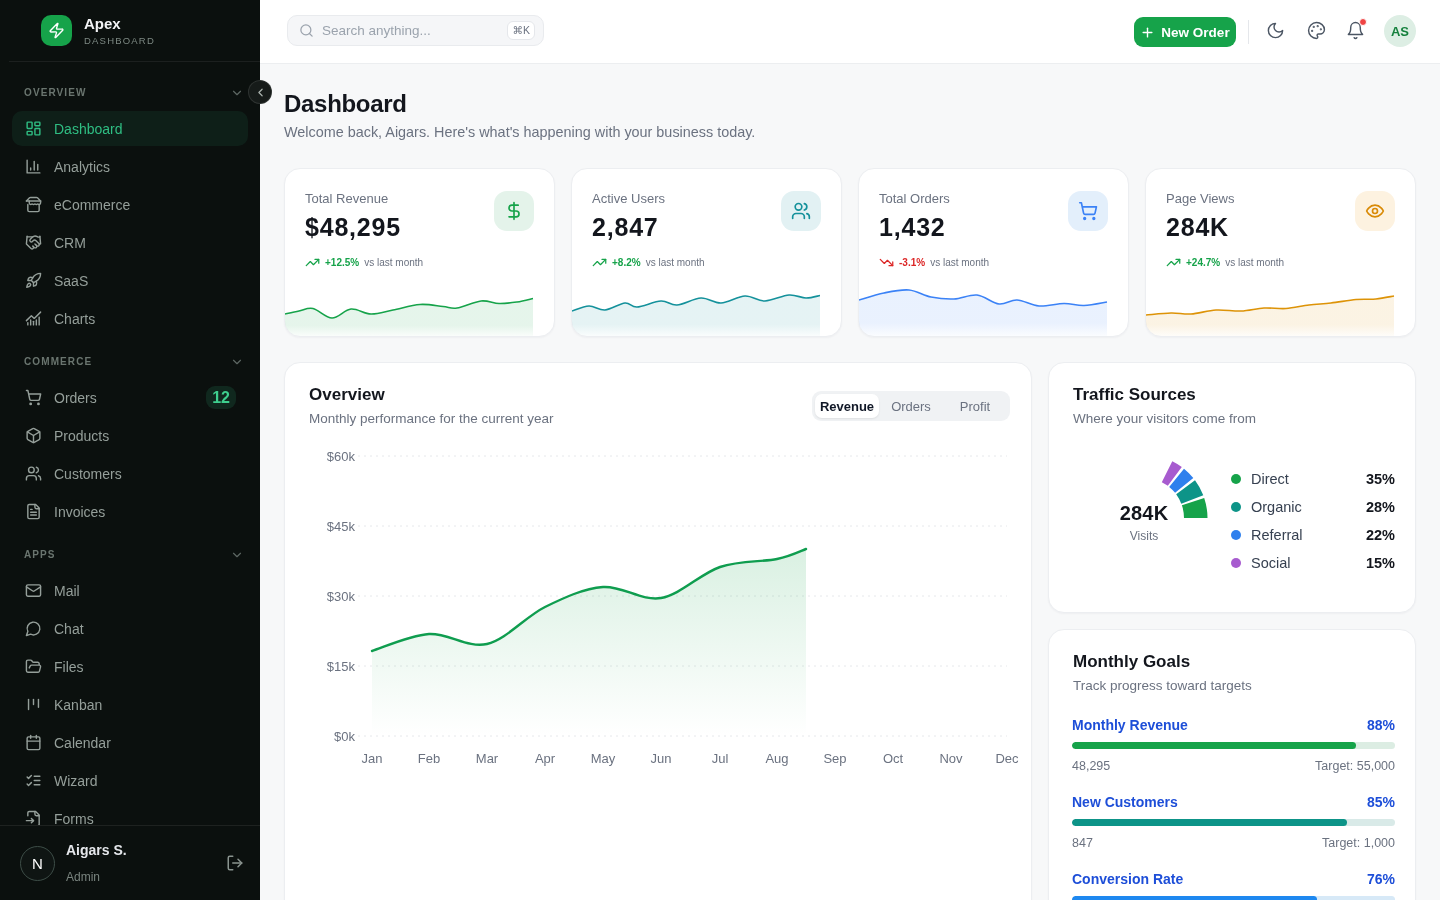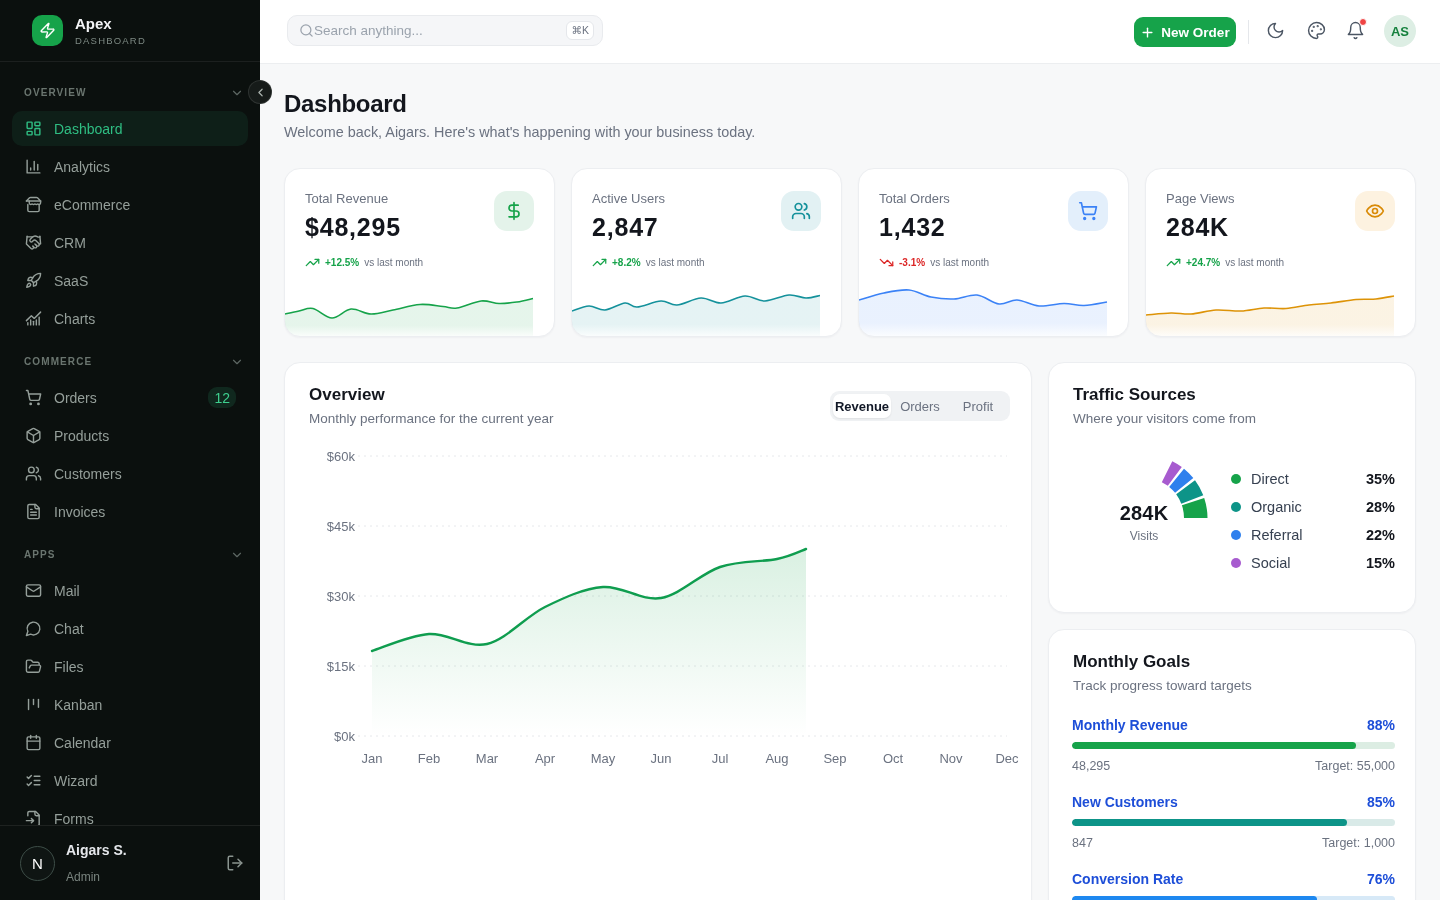--- a/index.html
+++ b/index.html
@@ -1,42 +1,42 @@
 <!DOCTYPE html>
 <html><head>
 <meta charset="utf-8">
 <style>
 * { margin:0; padding:0; box-sizing:border-box; }
 html,body { width:1440px; height:900px; overflow:hidden; font-family:"Liberation Sans", sans-serif; background:#f7f8f9; }
 svg { display:block; }
 
 .sidebar { position:absolute; left:0; top:0; width:260px; height:900px; background:#0b100e; z-index:5; }
-.sb-head { height:62px; border-bottom:1px solid rgba(255,255,255,0.07); display:flex; align-items:center; padding:0 32px; gap:12px; }
+.sb-head { height:62px; border-bottom:1px solid rgba(255,255,255,0.07); display:flex; align-items:center; padding:0 32px; gap:12px;margin-left:9px; }
 .logo { width:31px; height:31px; border-radius:10px; background:#16a34a; display:flex; align-items:center; justify-content:center; flex:none; }
 .brand-name { color:#f3f4f6; font-size:15px; font-weight:bold; line-height:1.15; }
 .brand-sub { color:#7d8983; font-size:9.5px; letter-spacing:1.2px; margin-top:3px; }
 .sb-nav { padding-top:15px; height:763px; overflow:hidden; }
 .sec-label { height:31px; display:flex; align-items:center; padding:0 16px 0 24px; color:#6a756f; font-size:10px; font-weight:bold; letter-spacing:1.1px; }
 .sec-label .chev { margin-left:auto; }
 .sec-label.later { margin-top:10px; }
 .nav-list { }
 .nav-item { height:35px; margin:3px 12px 0; border-radius:10px; display:flex; align-items:center; padding:0 12px 0 13px; gap:12px; color:#959f9a; font-size:14px; }
 .nav-item svg { flex:none; }
 .nico { fill:none; stroke:#959f9a; stroke-width:2; stroke-linecap:round; stroke-linejoin:round; }
 .nav-item.active { background:rgba(47,190,131,0.09); color:#2fbe83; }
-.badge { margin-left:auto; background:rgba(47,190,131,0.14); color:#3ecf8e; font-size:14px; font-weight:normal; border-radius:9px; padding:4px 6px 3px; line-height:1; }
+.badge { margin-left:auto; background:rgba(47,190,131,0.14); color:#3ecf8e; font-size:16px; font-weight:bold; border-radius:9px; padding:4px 6px 3px; line-height:1; }
 .sb-foot { position:absolute; left:0; bottom:0; width:260px; height:75px; border-top:1px solid rgba(255,255,255,0.08); display:flex; align-items:center; padding:0 16px 0 20px; gap:11px; }
 .sb-avatar { width:35px; height:35px; border-radius:50%; background:#0f1513; border:1px solid #3d4d47; color:#fff; font-size:15px; display:flex; align-items:center; justify-content:center; flex:none; }
 .sb-user-name { color:#e5e7eb; font-size:14px; font-weight:bold; }
 .sb-user-role { color:#79837e; font-size:12px; margin-top:12px; }
 .sb-foot .out { margin-left:auto; }
 .collapse-btn { position:absolute; left:248px; top:80px; width:24px; height:24px; border-radius:50%; background:#161b19; border:1px solid rgba(255,255,255,0.1); z-index:9; display:flex; align-items:center; justify-content:center; }
 
 .topbar { position:absolute; left:260px; top:0; width:1180px; height:64px; background:#ffffff; border-bottom:1px solid #eceef0; z-index:4; }
-.search { position:absolute; left:27px; top:15px; width:316px; height:31px; background:#f5f6f8; border:1px solid #e9ebee; border-radius:10px; display:flex; align-items:center; padding:0 8px 0 11px; }
+.search { position:absolute; left:27px; top:15px; width:257px; height:31px; background:#f5f6f8; border:1px solid #e9ebee; border-radius:10px; display:flex; align-items:center; padding:0 8px 0 11px; gap:8px; }
 .search .ph { color:#9ba3ad; font-size:13.5px; }
 .kbd { margin-left:auto; background:#ffffff; border:1px solid #e5e7eb; border-radius:6px; font-size:10.5px; color:#6b7280; padding:3px 4px; line-height:1; }
 .new-order { position:absolute; left:874px; top:17px; width:102px; height:30px; background:#16a34a; border-radius:9px; color:#ffffff; font-size:13.5px; font-weight:bold; display:flex; align-items:center; justify-content:center; gap:6px; }
 .tb-sep { position:absolute; left:988px; top:20px; width:1px; height:24px; background:#e5e7eb; }
 .tb-icon { position:absolute; top:21px; }
 .bell-dot { position:absolute; left:1099px; top:18px; width:8px; height:8px; border-radius:50%; background:#ef4444; border:1.5px solid #fff; }
 .avatar-as { position:absolute; left:1124px; top:15px; width:32px; height:32px; border-radius:50%; background:#ddeee4; color:#15803d; font-size:13px; font-weight:bold; display:flex; align-items:center; justify-content:center; }
 
 .content { position:absolute; left:260px; top:64px; width:1180px; height:836px; }
 h1 { position:absolute; left:24px; top:26px; font-size:24px; letter-spacing:-0.3px; color:#13161d; font-weight:bold; }
@@ -48,21 +48,21 @@
 .stat .ico { position:absolute; right:20px; top:22px; width:40px; height:40px; border-radius:13px; display:flex; align-items:center; justify-content:center; }
 .stat .val { position:absolute; left:20px; top:44px; font-size:25px; font-weight:bold; color:#13161d; letter-spacing:0.8px; }
 .stat .trend { position:absolute; left:20px; top:86px; display:flex; align-items:center; gap:5px; font-size:10px; }
 .stat .trend b { font-weight:bold; }
 .stat .trend .vs { color:#6b7280; }
 .spark { position:absolute; left:0; bottom:0; }
 
 .overview { left:24px; top:298px; width:748px; height:560px; }
 .card-title { position:absolute; left:24px; top:22px; font-size:17px; font-weight:bold; color:#13161d; }
 .card-sub { position:absolute; left:24px; top:48px; font-size:13.5px; color:#6b7280; }
-.tabs { position:absolute; right:21px; top:28px; width:180px; height:30px; background:#f0f2f4; border-radius:9px; display:flex; align-items:center; padding:3px; }
+.tabs { position:absolute; right:21px; top:28px; width:198px; height:30px; background:#f0f2f4; border-radius:9px; display:flex; align-items:center; padding:3px; }
 .tab { flex:1; height:24px; display:flex; align-items:center; justify-content:center; font-size:13px; color:#6b7280; }
 .tab.on { background:#ffffff; border-radius:7px; box-shadow:0 1px 2px rgba(0,0,0,0.08); color:#111827; font-weight:bold; }
 
 .traffic { left:788px; top:298px; width:368px; height:251px; }
 .donut-wrap { position:absolute; left:0; top:0; }
 .big-k { position:absolute; left:47px; top:139px; width:96px; text-align:center; font-size:20px; font-weight:bold; color:#13161d; letter-spacing:0.2px; }
 .visits { position:absolute; left:47px; top:166px; width:96px; text-align:center; font-size:12px; color:#6b7280; }
 .leg-row { position:absolute; left:182px; height:20px; display:flex; align-items:center; gap:10px; width:164px; }
 .leg-dot { width:10px; height:10px; border-radius:50%; flex:none; }
 .leg-name { font-size:14.5px; color:#374151; }

